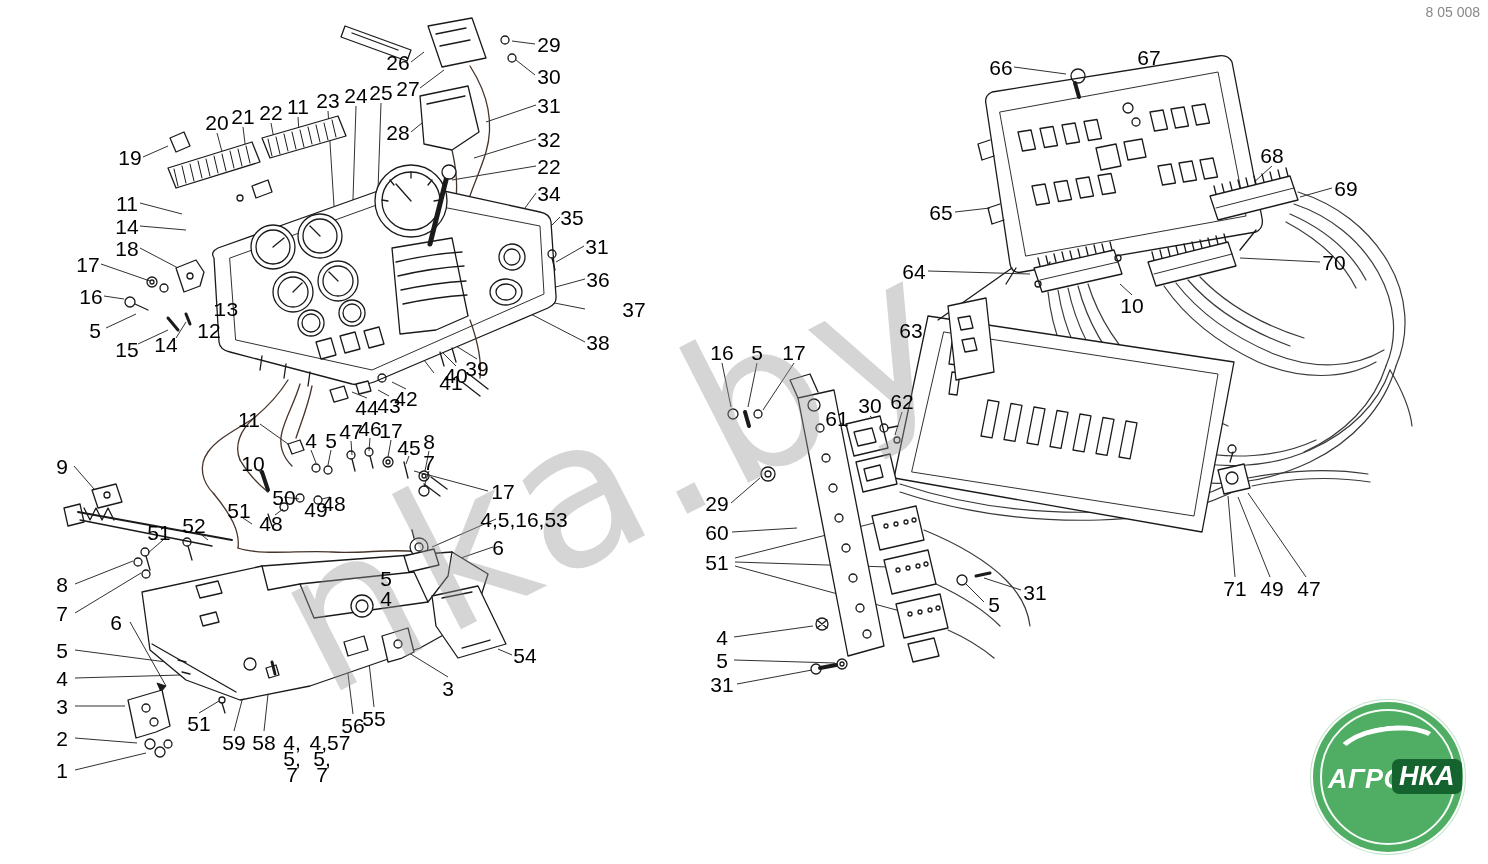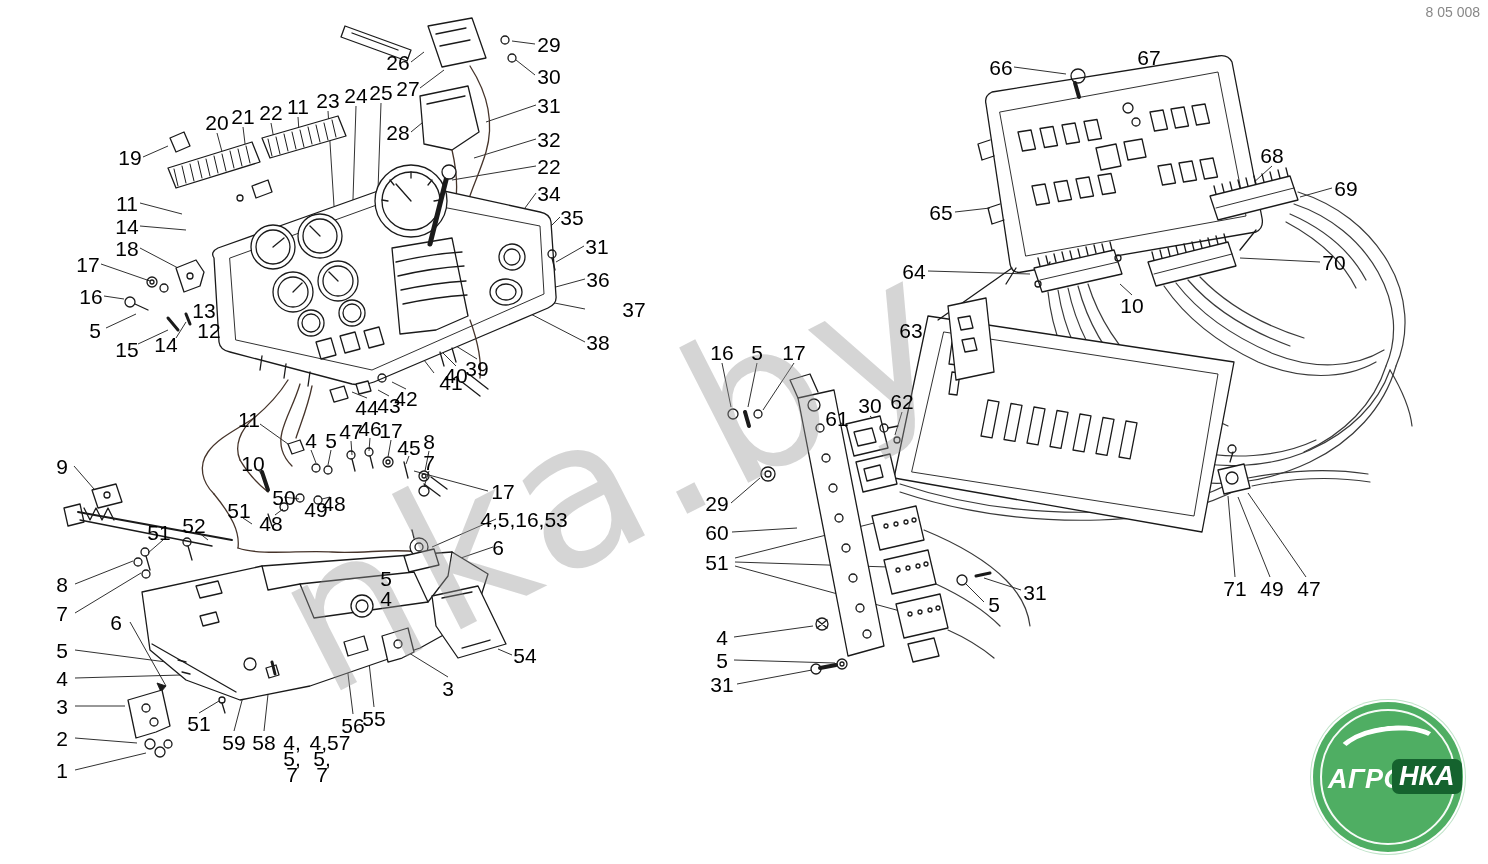--- a/index.html
+++ b/index.html
@@ -451,21 +451,21 @@
       <div class="callout" style="left: 598px; top: 309px; margin-left: 36px;">37</div>
       <div class="callout" style="left: 598px; top: 342px;">38</div>
       <div class="callout" style="left: 127px; top: 203px;">11</div>
       <div class="callout" style="left: 127px; top: 226px;">14</div>
       <div class="callout" style="left: 127px; top: 248px;">18</div>
       <div class="callout" style="left: 88px; top: 264px;">17</div>
       <div class="callout" style="left: 91px; top: 296px;">16</div>
       <div class="callout" style="left: 95px; top: 330px;">5</div>
       <div class="callout" style="left: 127px; top: 349px;">15</div>
       <div class="callout" style="left: 166px; top: 344px;">14</div>
-      <div class="callout" style="left: 204px; top: 310px;">13</div>
+      <div class="callout" style="left: 226px; top: 310px; font-family: Liberation Mono, monospace;">13</div>
       <div class="callout" style="left: 209px; top: 330px;">12</div>
       <div class="callout" style="left: 477px; top: 368px;">39</div>
       <div class="callout" style="left: 456px; top: 375px;">40</div>
       <div class="callout" style="left: 422px; top: 382px; margin-left: 29px;">41</div>
       <div class="callout" style="left: 406px; top: 398px;">42</div>
       <div class="callout" style="left: 389px; top: 405px;">43</div>
       <div class="callout" style="left: 367px; top: 407px;">44</div>
       <div class="callout" style="left: 249px; top: 419px;">11</div>
       <div class="callout" style="left: 253px; top: 463px;">10</div>
       <div class="callout" style="left: 311px; top: 440px;">4</div>

